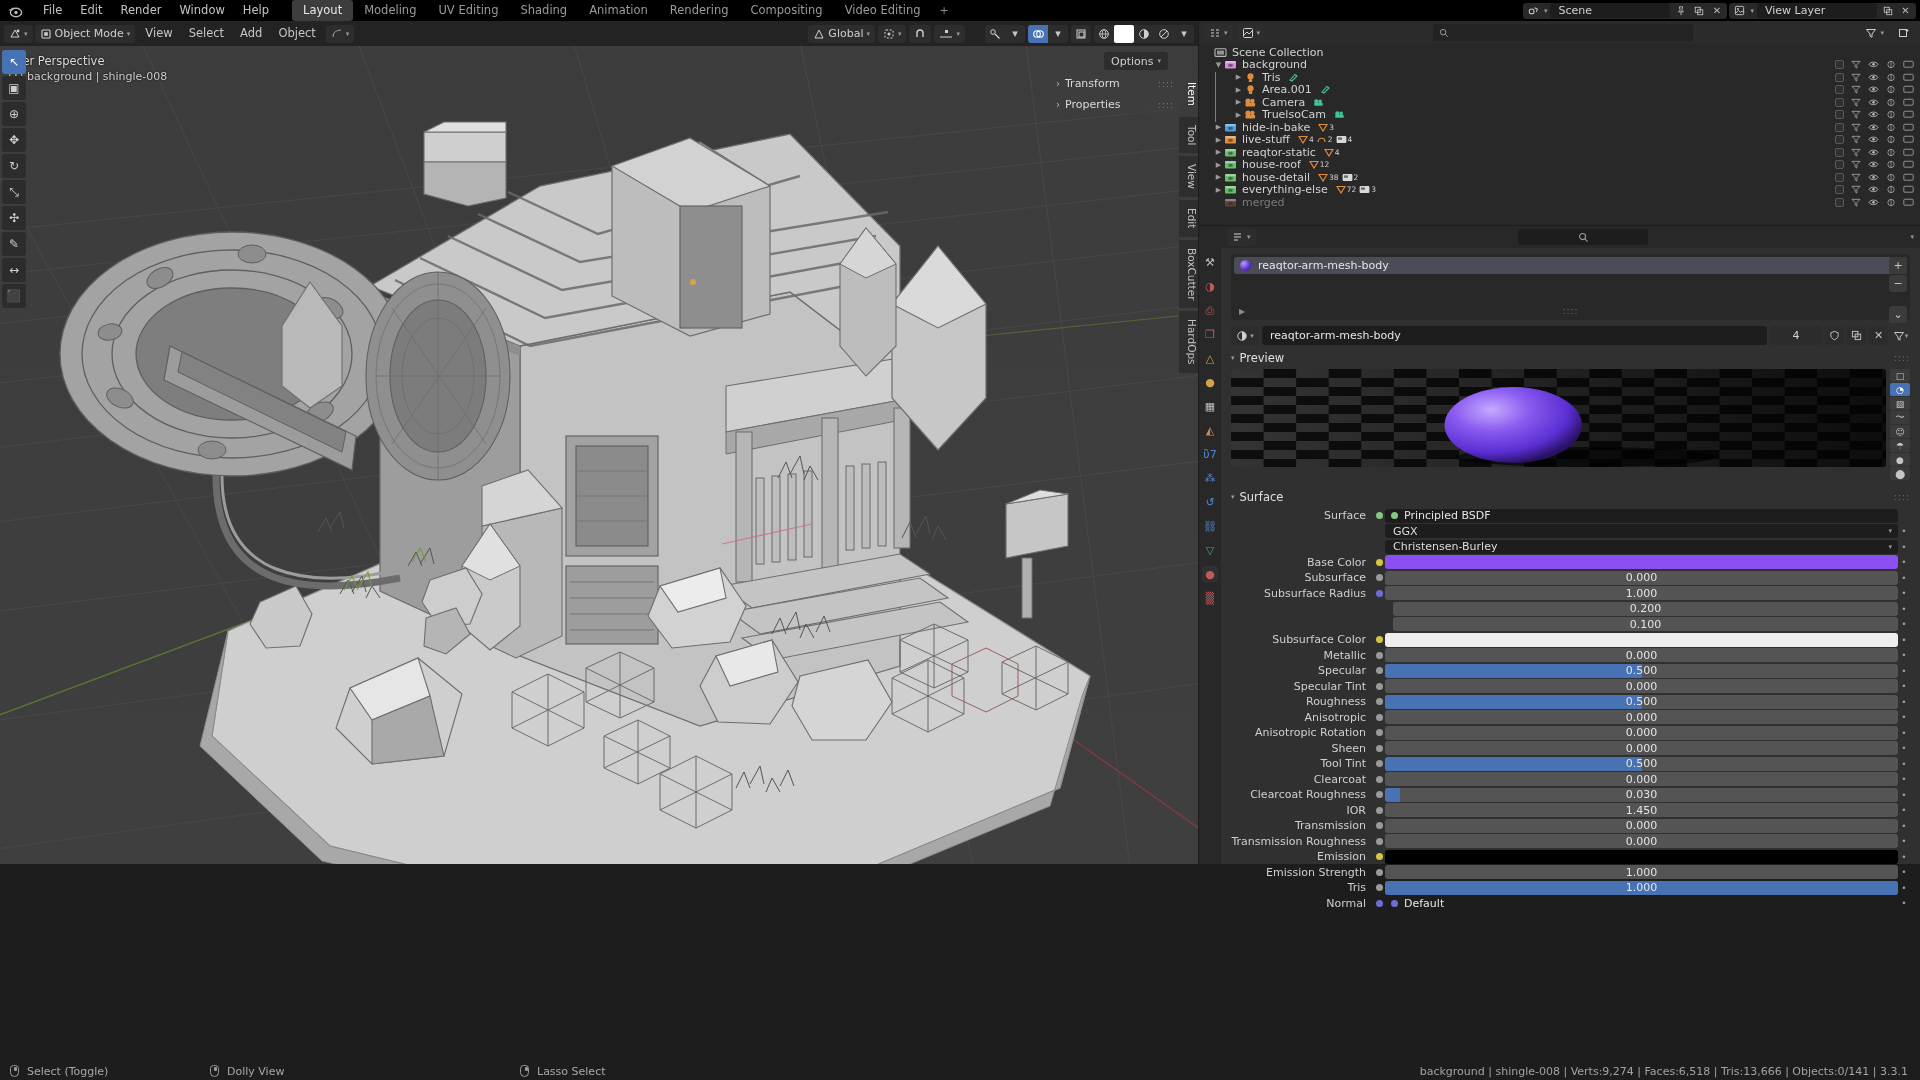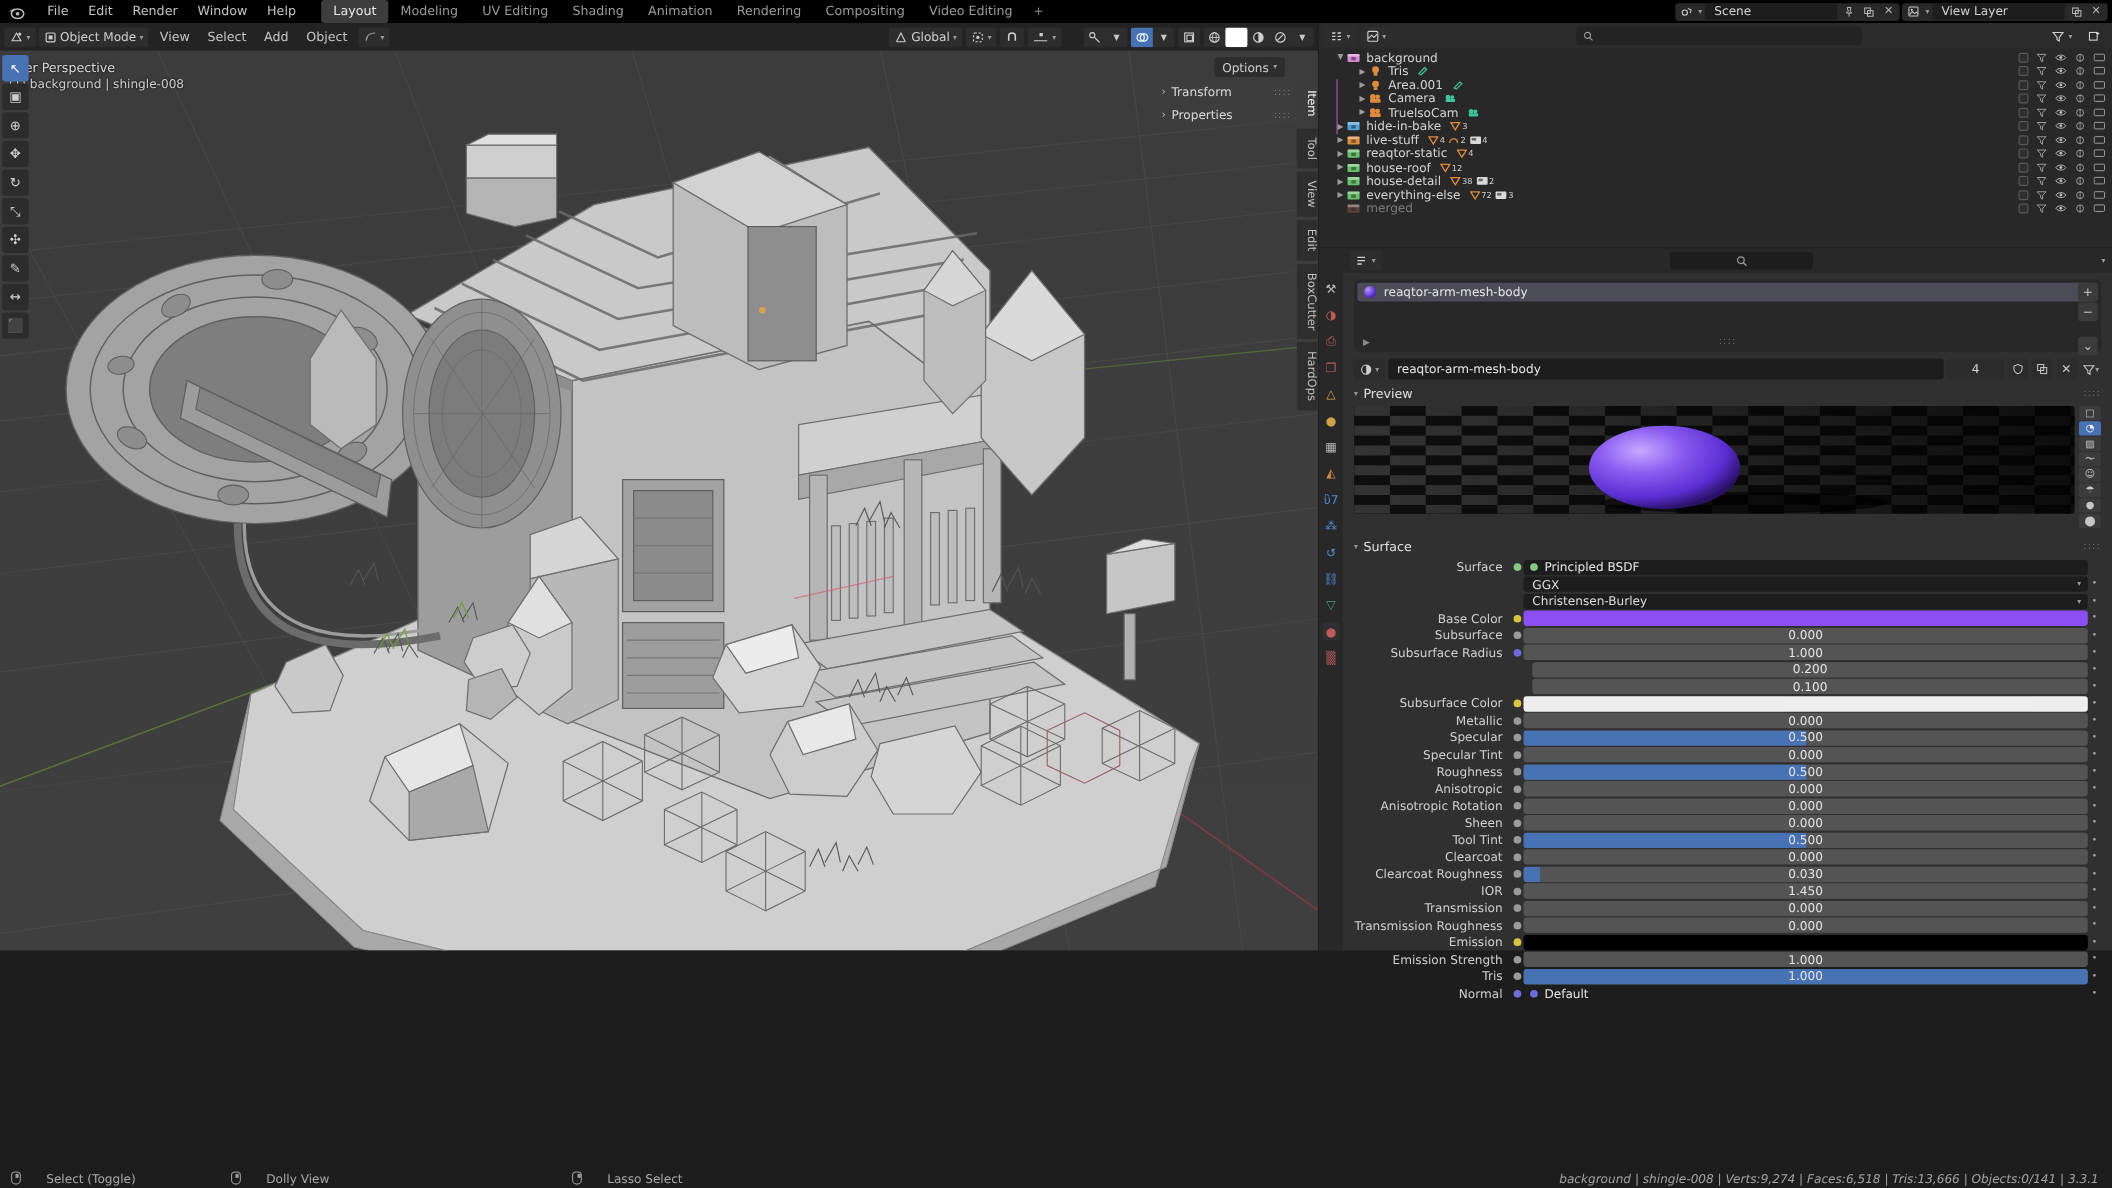--- a/index.html
+++ b/index.html
@@ -158,25 +158,25 @@
   .swatch { flex:1; height:14px; border-radius:3px; }
   .pmenu { flex:1; height:14px; background:#1d1d1d; border-radius:3px; display:flex; align-items:center; padding-left:8px; color:#dcdcdc; font-size:11px; position:relative;}
   .pmenu .caret2 { position:absolute; right:6px; color:#9a9a9a; font-size:7px;}
   .pnode { flex:1; height:14px; background:#1d1d1d; border-radius:3px; display:flex; align-items:center; gap:6px; padding-left:6px; font-size:11px;}
 
   
   .statusbar {
     position: absolute; bottom: 0; left: 0; width: 1920px; height: 18px; background: #1d1d1d;
     display: flex; align-items: center; font-size: 11px; color: #a8a8a8;
   }
-  .sb-item { display: flex; align-items:center; gap:23px; padding-left: 10px; }
+  .sb-item { display: flex; align-items:center; gap:8px; padding-left: 10px; }
   .mouse-ico { width: 9px; height: 12px; border: 1px solid #9a9a9a; border-radius: 4px 4px 5px 5px; position: relative; display:inline-block;}
   .mouse-ico::after { content:''; position:absolute; left:3px; top:1px; width:3px; height:4px; background:#9a9a9a; border-radius:1px;}
   .mouse-ico.right::after { left: 4px; }
-  .sb-right { margin-left: auto; padding-right: 12px; color: #a3a3a3; font-style: italic; }
+  .sb-right { margin-left: auto; padding-right: 12px; color: #a3a3a3; }
 
   .grip-dots { color:#6e6e6e; font-size: 9px; letter-spacing: 1px;}
   svg { display:block; }
 </style>
 </head>
 <body>
 
 <div class="app">
 
   <div class="topbar">
@@ -655,20 +655,30 @@
         <span class="caret">▾</span>
       </div>
       <div class="hbtn flat">
         <svg width="12" height="12" viewBox="0 0 12 12">
             <rect x="1.5" y="2.5" width="7" height="7" fill="none" stroke="#cfcfcf" stroke-width="1"></rect>
             <path d="M9 2 v3 M7.5 3.5 h3" stroke="#cfcfcf" stroke-width="1"></path>
           </svg>
       </div>
     </div>
     <div class="ol-list" id="ol-list" style="position: relative;">
+        <div class="ol-row" style="padding-left: 4px;">
+          <span class="tri"></span>
+          <span class="ol-ico" style="background: none;">
+            <svg width="13" height="11" viewBox="0 0 13 11">
+              <rect x="1" y="1.8" width="11" height="7.6" rx="1" fill="none" stroke="#b8b8b8" stroke-width="1.1"></rect>
+              <rect x="3" y="3.6" width="7" height="4" fill="#b8b8b8" opacity="0.75"></rect>
+            </svg>
+          </span>
+          <span class="ol-name">Scene Collection</span>
+        </div>
         <div class="ol-row" style="padding-left: 14px;">
           <span class="tri">▼</span>
           <span class="ol-ico" style="background: none;">
             <svg width="13" height="11" viewBox="0 0 13 11">
               <rect x="1" y="2" width="11" height="7.4" rx="1.2" fill="#d88ad8"></rect>
               <rect x="1" y="2" width="11" height="2.3" rx="1" fill="#ffffff" opacity="0.35"></rect>
               <rect x="4.4" y="4.8" width="4.2" height="3" fill="#2a2a2a" opacity="0.55"></rect>
             </svg>
           </span>
           <span class="ol-name">background</span>

